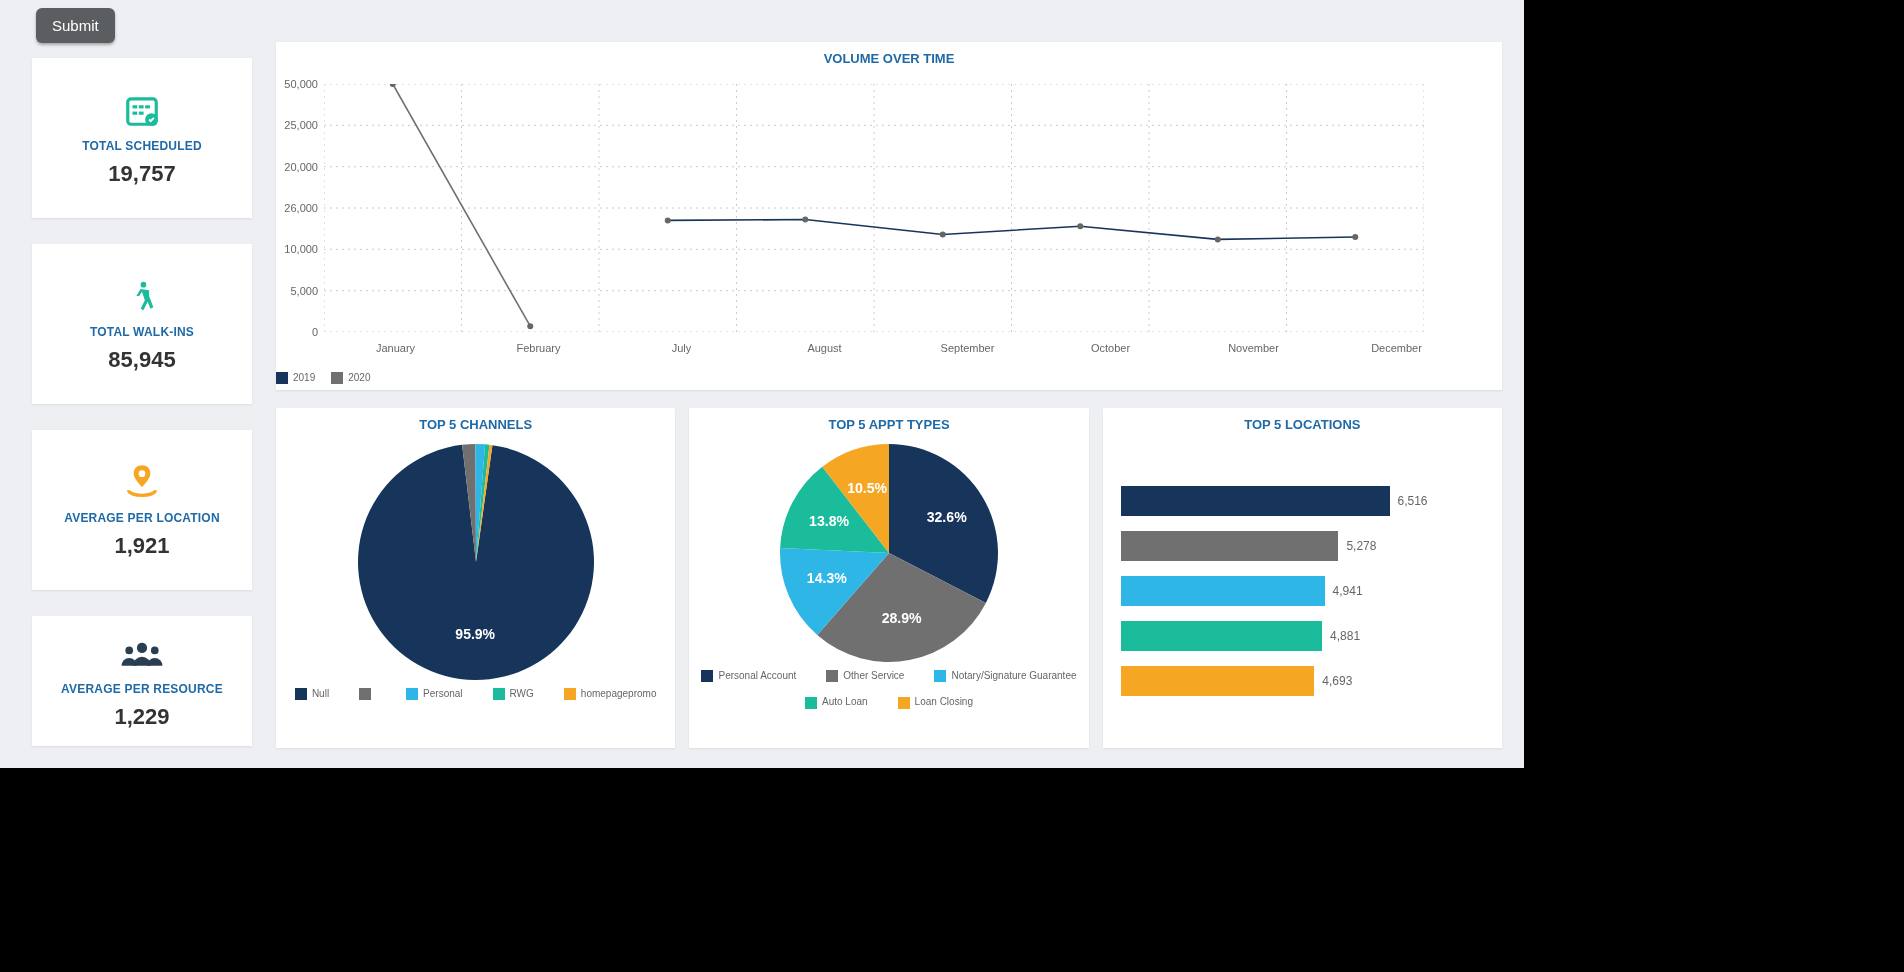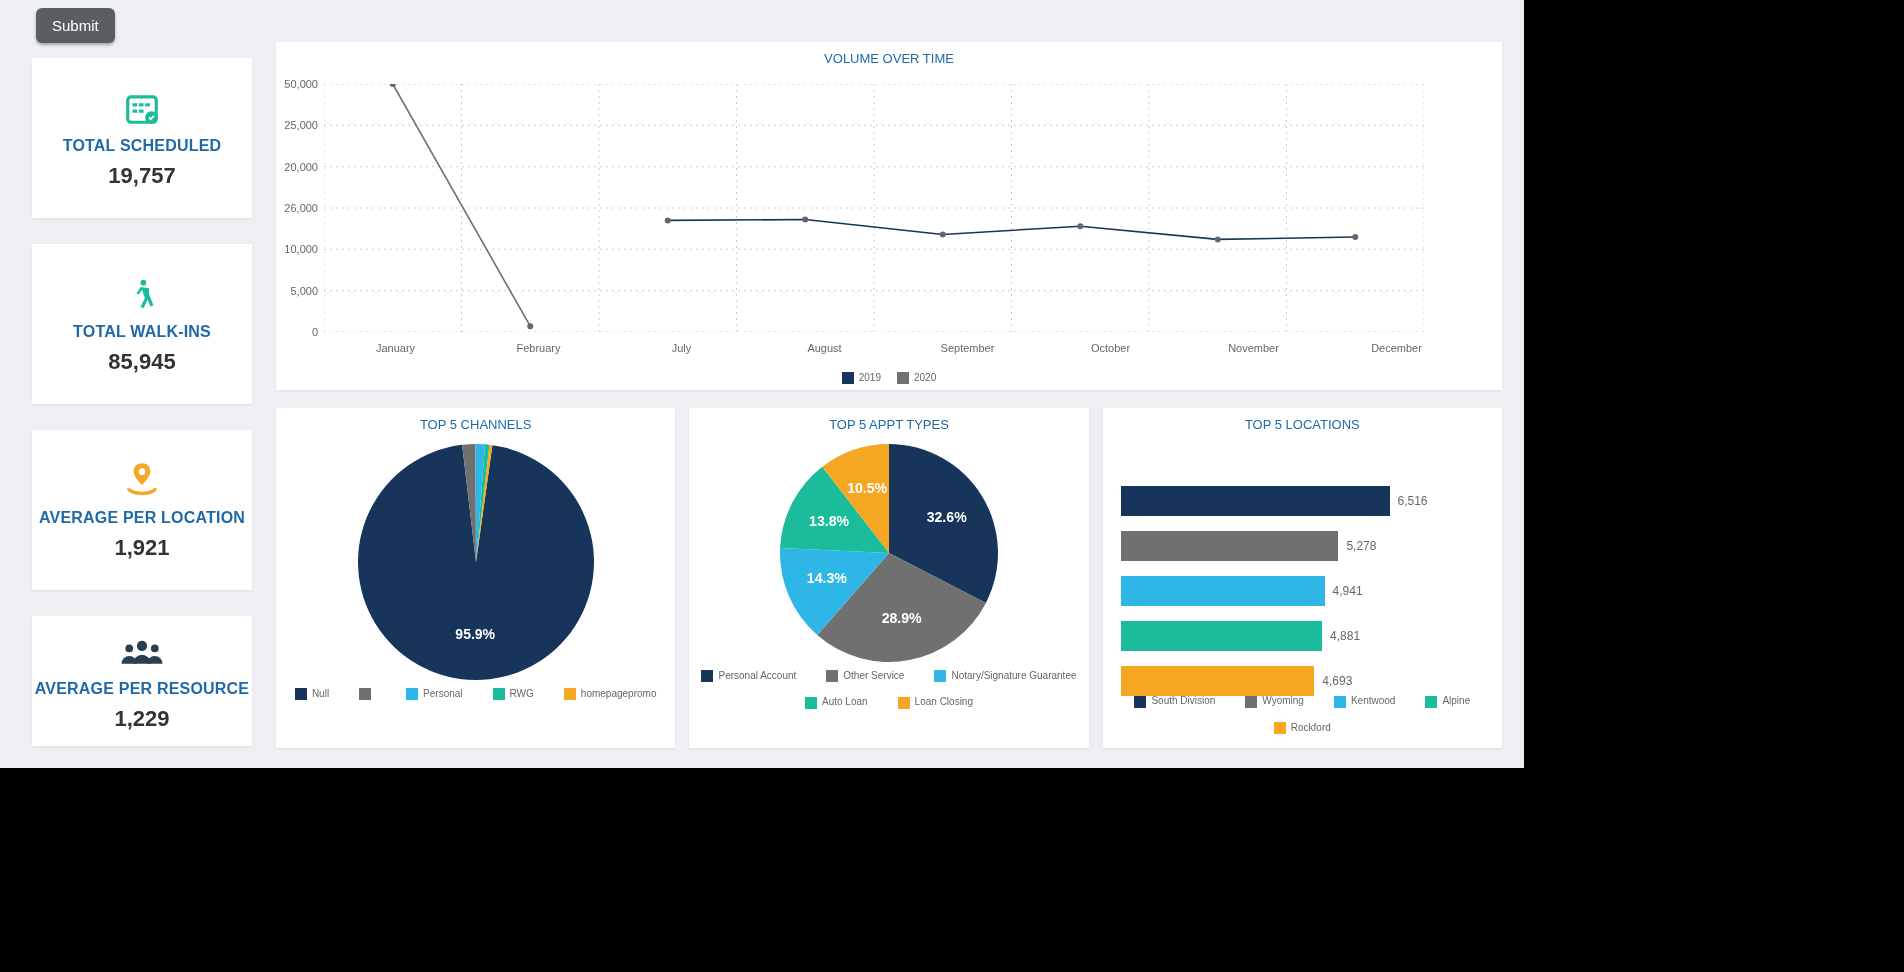--- a/index.html
+++ b/index.html
@@ -20,37 +20,37 @@
   .viewport{position:absolute;left:0;top:0;width:1524px;height:768px;background:var(--bg);padding:4px 12px 12px 12px;box-sizing:border-box}
   .top-bar{height:38px;display:flex;align-items:flex-start}
   .submit{background:#5b5e61;color:#fff;border:none;border-radius:6px;padding:9px 16px;font-size:15px;font-weight:500;margin:4px 0 3px 24px;box-shadow:0 2px 3px rgba(0,0,0,.3)}
   .content{display:flex;gap:24px;height:calc(100% - 42px)}
   .sidebar{width:220px;display:flex;flex-direction:column;gap:26px;padding-top:16px;padding-left:20px}
   .metric{background:var(--card);width:220px;height:160px;display:flex;flex-direction:column;align-items:center;justify-content:center;gap:8px;box-shadow:0 1px 2px rgba(0,0,0,.08)}
   .metric .icon{color:var(--teal);height:42px;display:flex;align-items:center;justify-content:center}
   .metric .icon svg{fill:currentColor}
   .metric .icon.orange{color:var(--orange)}
   .metric .icon.navy{color:#2a3e52}
-  .metric .label{color:var(--label);font-size:16px;font-weight:700;letter-spacing:.2px;text-align:center}
+  .metric .label{color:var(--label);font-size:12px;font-weight:700;letter-spacing:.2px;text-align:center}
   .metric .value{color:var(--text);font-size:22px;font-weight:700}
   .main{flex:1;display:flex;flex-direction:column;gap:18px;padding-right:10px}
   .card{background:var(--card);box-shadow:0 1px 2px rgba(0,0,0,.08)}
-  .chart-title{color:var(--label);font-weight:400;font-size:13px;text-align:center;padding:9px 0 4px 0}
+  .chart-title{color:var(--label);font-weight:700;font-size:13px;text-align:center;padding:9px 0 4px 0}
   
   .linecard{height:348px;position:relative}
   .lineplot{position:absolute;left:48px;right:34px;top:42px;height:248px}
   .lineplot .grid line{stroke:#cccccc;stroke-dasharray:2,4;stroke-width:1}
   .lineplot .series-2019{stroke:var(--navy);stroke-width:1.6;fill:none}
   .lineplot .series-2020{stroke:#707070;stroke-width:1.6;fill:none}
   .lineplot .pt{fill:#666;stroke:none}
   .axis-y{position:absolute;left:0;top:42px;height:248px;width:44px}
   .axis-y div{position:absolute;right:2px;font-size:11px;color:#666;transform:translateY(-50%)}
   .axis-x{position:absolute;left:48px;right:34px;top:296px;height:28px}
   .axis-x div{position:absolute;font-size:11px;color:#666;transform:translateX(-50%);top:4px}
-  .legend{display:flex;gap:16px;justify-content:center;align-items:center;font-size:10px;color:#666;position:absolute;left:0;right:0;bottom:6px}
+  .legend{display:flex;gap:16px;align-items:center;font-size:10px;color:#666;position:absolute;left:0;right:0;bottom:6px}
   .legend .sw{width:12px;height:12px;display:inline-block;margin-right:5px;vertical-align:middle}
   
   .row{display:flex;gap:14px;height:340px}
   .piecard{flex:1;position:relative}
   .pie-svg{display:block;margin:6px auto 0 auto}
   .pie-label{font-size:14px;font-weight:700;fill:#fff}
   .pie-legend{display:flex;flex-wrap:wrap;gap:14px 30px;justify-content:center;font-size:10px;color:#666;padding:6px 12px}
   .pie-legend span.sw{width:12px;height:12px;display:inline-block;margin-right:5px;vertical-align:middle}
   .barcard{flex:1;position:relative}
   .bars{padding:42px 18px 0 18px}
@@ -243,26 +243,19 @@
                 </div>
                 <div class="brow">
                   <div class="bar" style="width:55.43186003683241%;background:#1bbc9b"></div>
                   <div class="bval">4,881</div>
                 </div>
                 <div class="brow">
                   <div class="bar" style="width:53.29680785758134%;background:#f5a623"></div>
                   <div class="bval">4,693</div>
                 </div>
               </div>
-        <div class="pie-legend" id="bar-legend" style="position:absolute;bottom:8px;left:0;right:0">
-                <span><span class="sw" style="background:#17355b"></span>South Division</span>
-                <span><span class="sw" style="background:#707070"></span>Wyoming</span>
-                <span><span class="sw" style="background:#2eb7e6"></span>Kentwood</span>
-                <span><span class="sw" style="background:#1bbc9b"></span>Alpine</span>
-                <span><span class="sw" style="background:#f5a623"></span>Rockford</span>
-              </div>
       </div>
     </div>
   </div>
 </div>
 
 </div>
 </div>
 
 </body></html>

